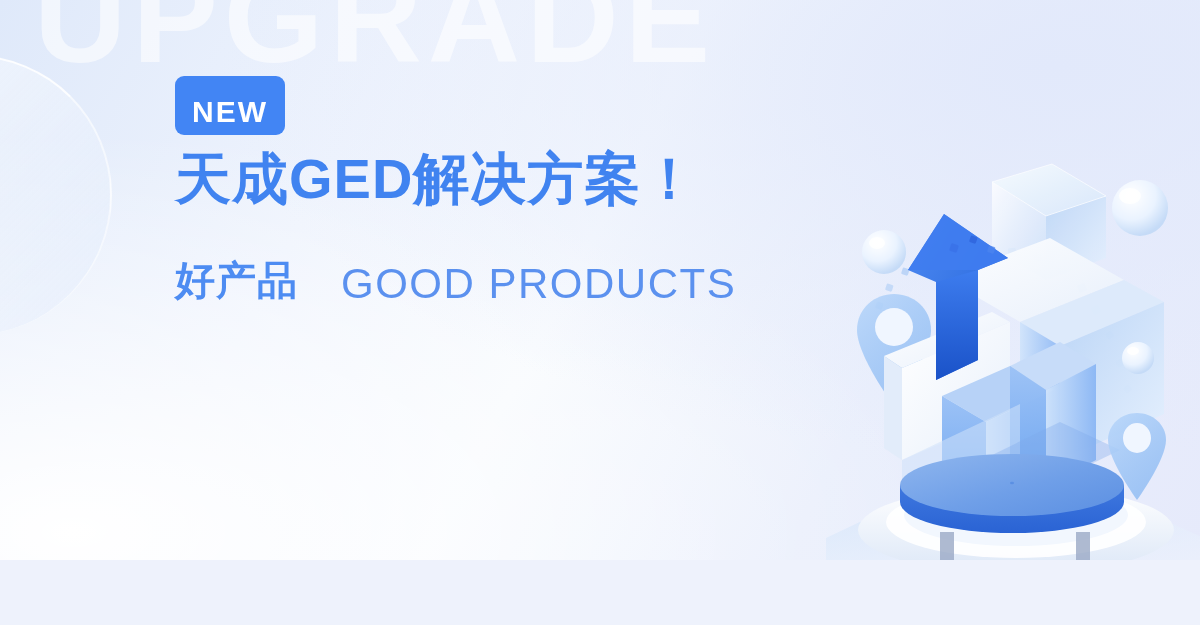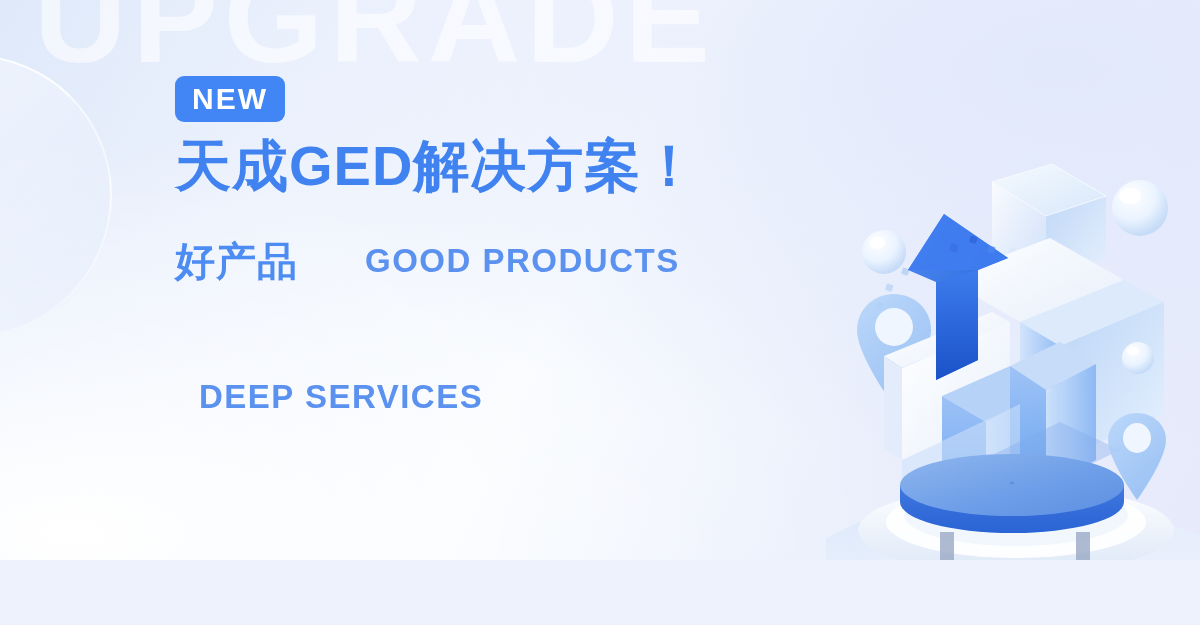--- a/index.html
+++ b/index.html
@@ -46,56 +46,55 @@
   
   .content{ position:absolute; left:175px; top:76px; width:700px; }
 
   .badge{
     display:inline-block;
     background:#4285f4;
     color:#ffffff;
     font-size:30px;
     font-weight:bold;
     letter-spacing:2px;
-    padding:8px 17px 8px;
+    padding:21px 17px 8px;
     border-radius:9px;
     line-height:1;
   }
 
   .headline{
     margin-top:14px;
     font-size:56px;
     font-weight:bold;
     color:#4083f0;
     letter-spacing:1px;
     line-height:1.06;
     white-space:nowrap;
   }
 
   .features{ margin-top:32px; }
   .feature-row{
     display:flex;
-    align-items:center;
+    align-items:flex-end;
     height:68px;
     white-space:nowrap;
   }
   .feature-cn{
     font-size:40px;
     font-weight:bold;
     color:#4d8cf2;
     letter-spacing:1px;
     width:166px;
     flex:0 0 166px;
   }
   .feature-en{
-    font-size:33px;
-    font-weight:700;
+    font-size:42px;
+    font-weight:400;
     color:#5b91ef;
     letter-spacing:1.5px;
-    margin-left:24px;
   }
 
   
   .art{ position:absolute; right:-4px; bottom:0; width:380px; height:400px; }
   .art svg{ display:block; width:100%; height:100%; }
 </style>
 </head>
 <body>
 
 <div class="banner">
@@ -114,21 +113,20 @@
 
       <div class="feature-row">
         <span class="feature-cn">好产品</span>
         <span class="feature-en">GOOD PRODUCTS</span>
       </div>
 
       <div class="feature-row">
       </div>
 
       <div class="feature-row">
-        <span class="feature-en">DEEP SERVICES</span>
       </div>
 
     </div>
   </div>
 
   <div class="art">
     <svg viewBox="0 0 380 400" xmlns="http://www.w3.org/2000/svg">
       <defs>
         <linearGradient id="gGlassCube" x1="0" y1="0" x2="1" y2="1">
           <stop offset="0%" stop-color="#ffffff"></stop>

